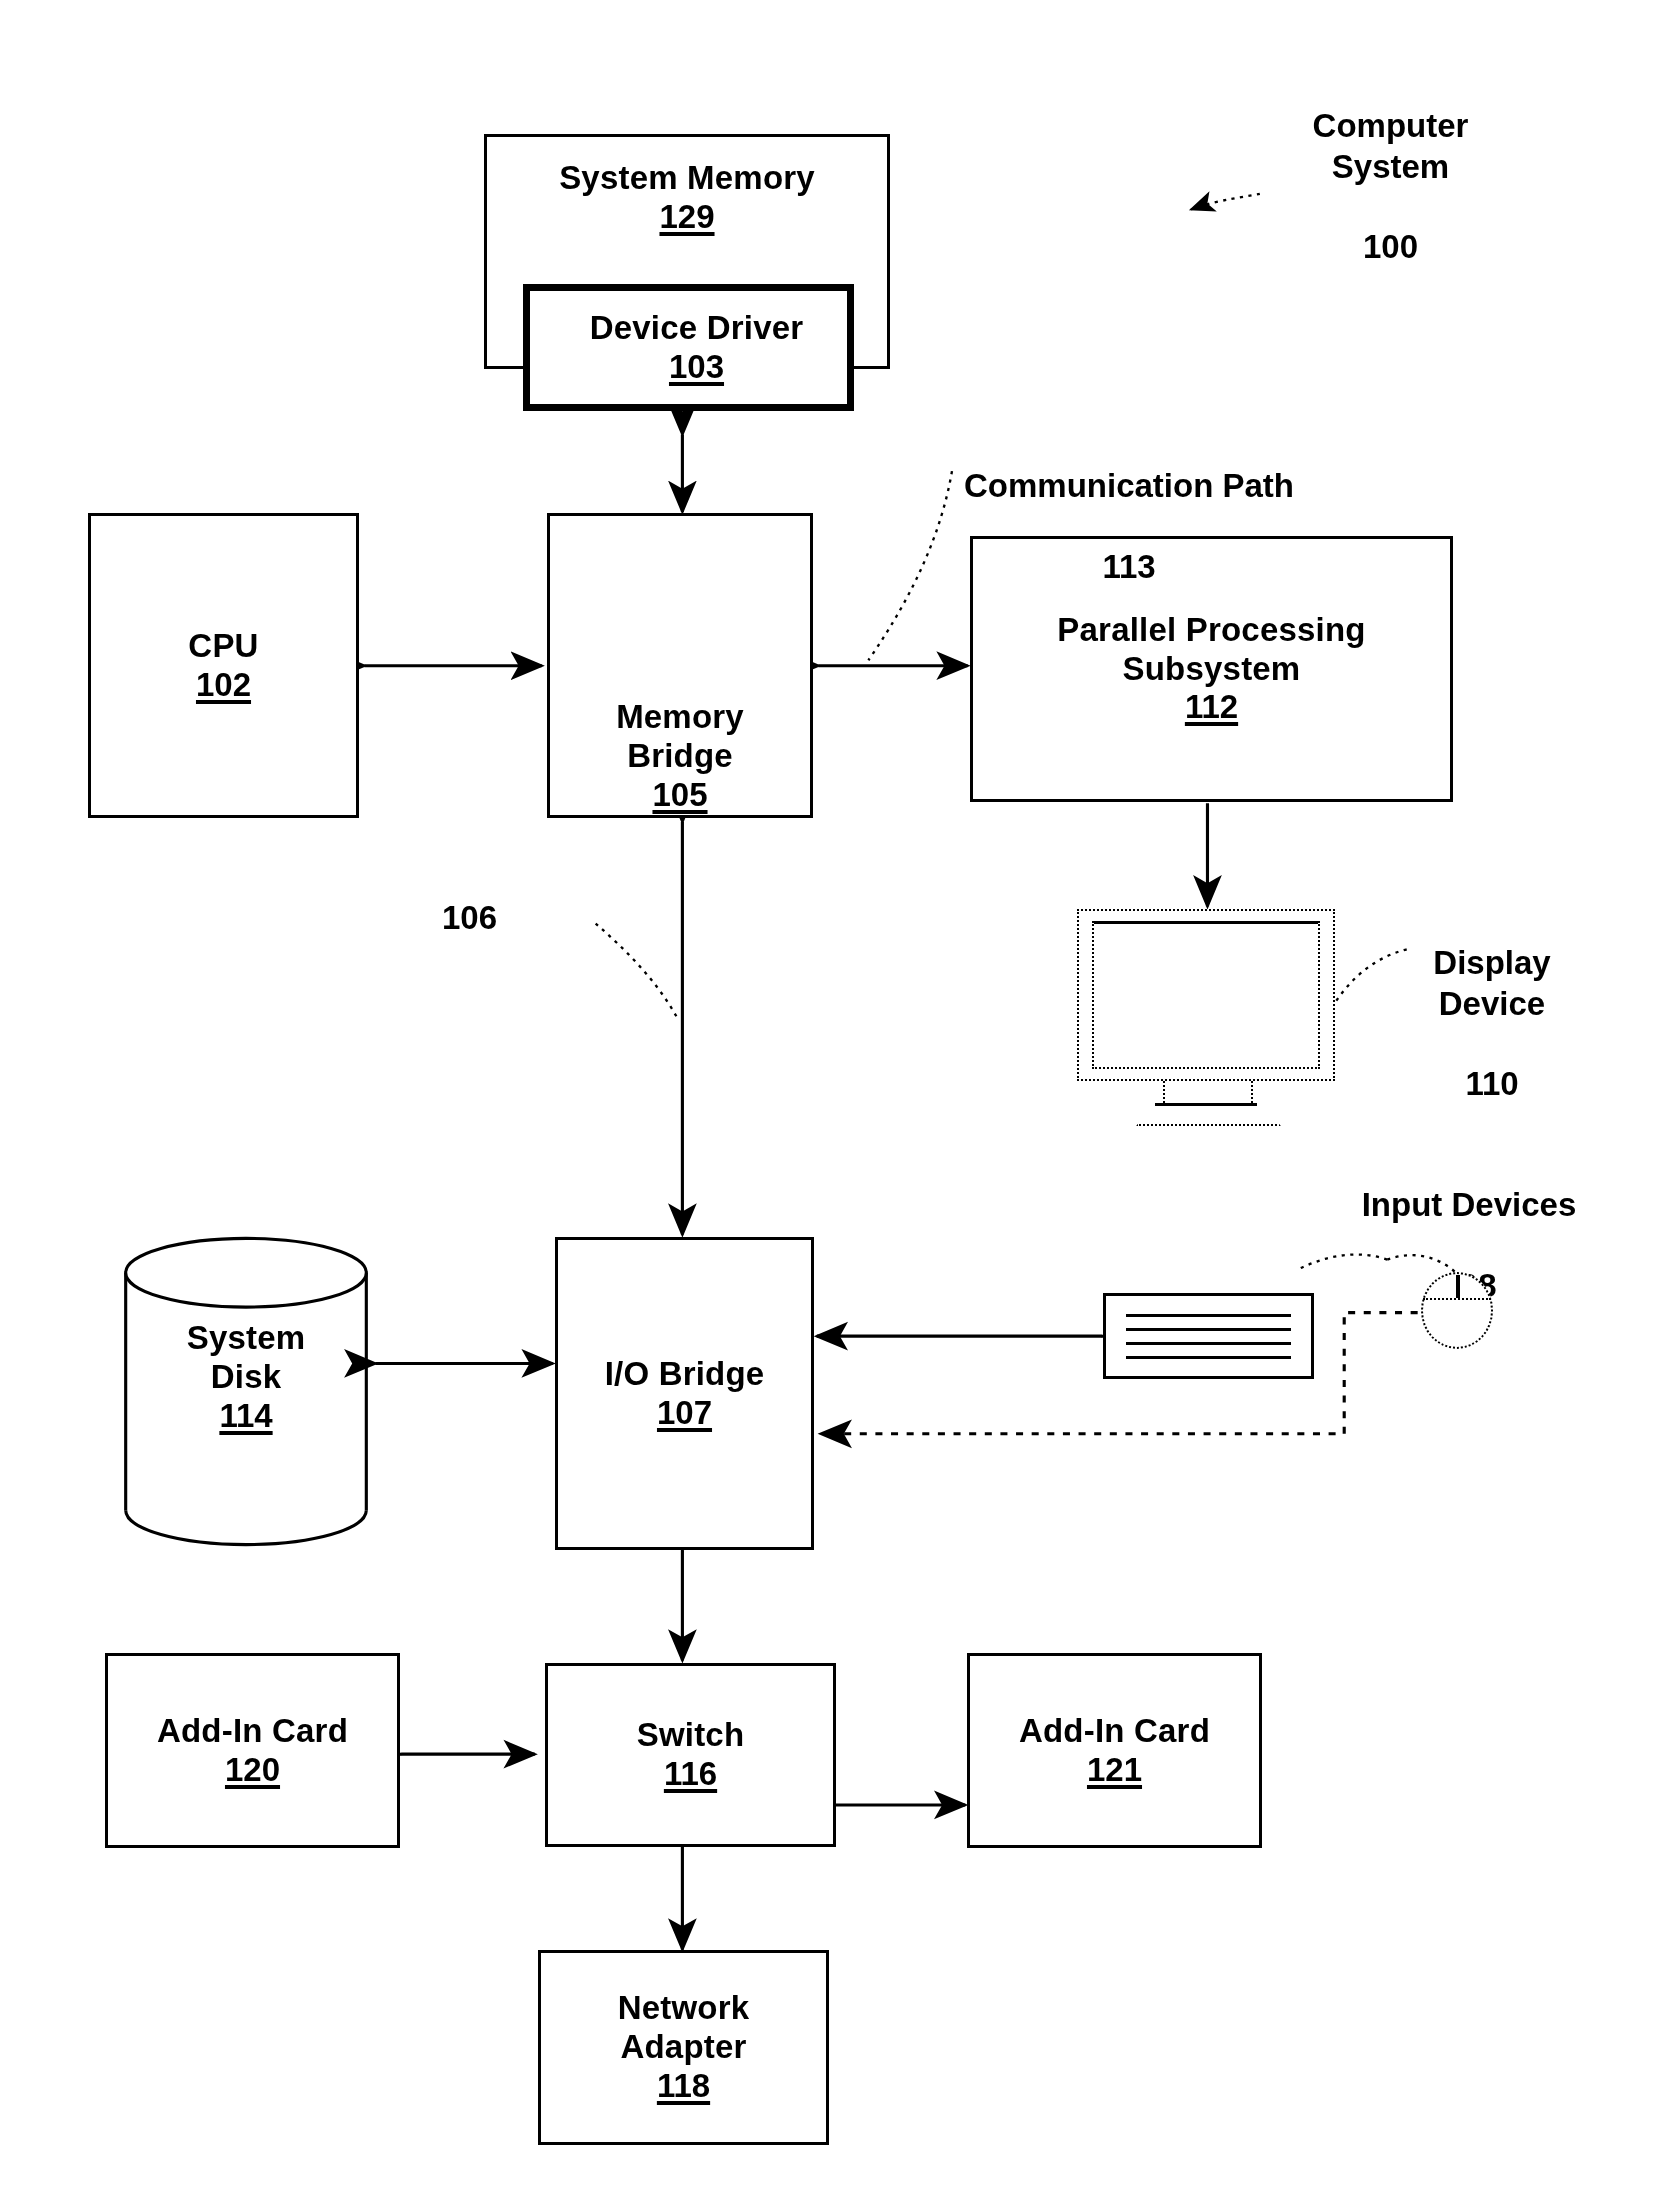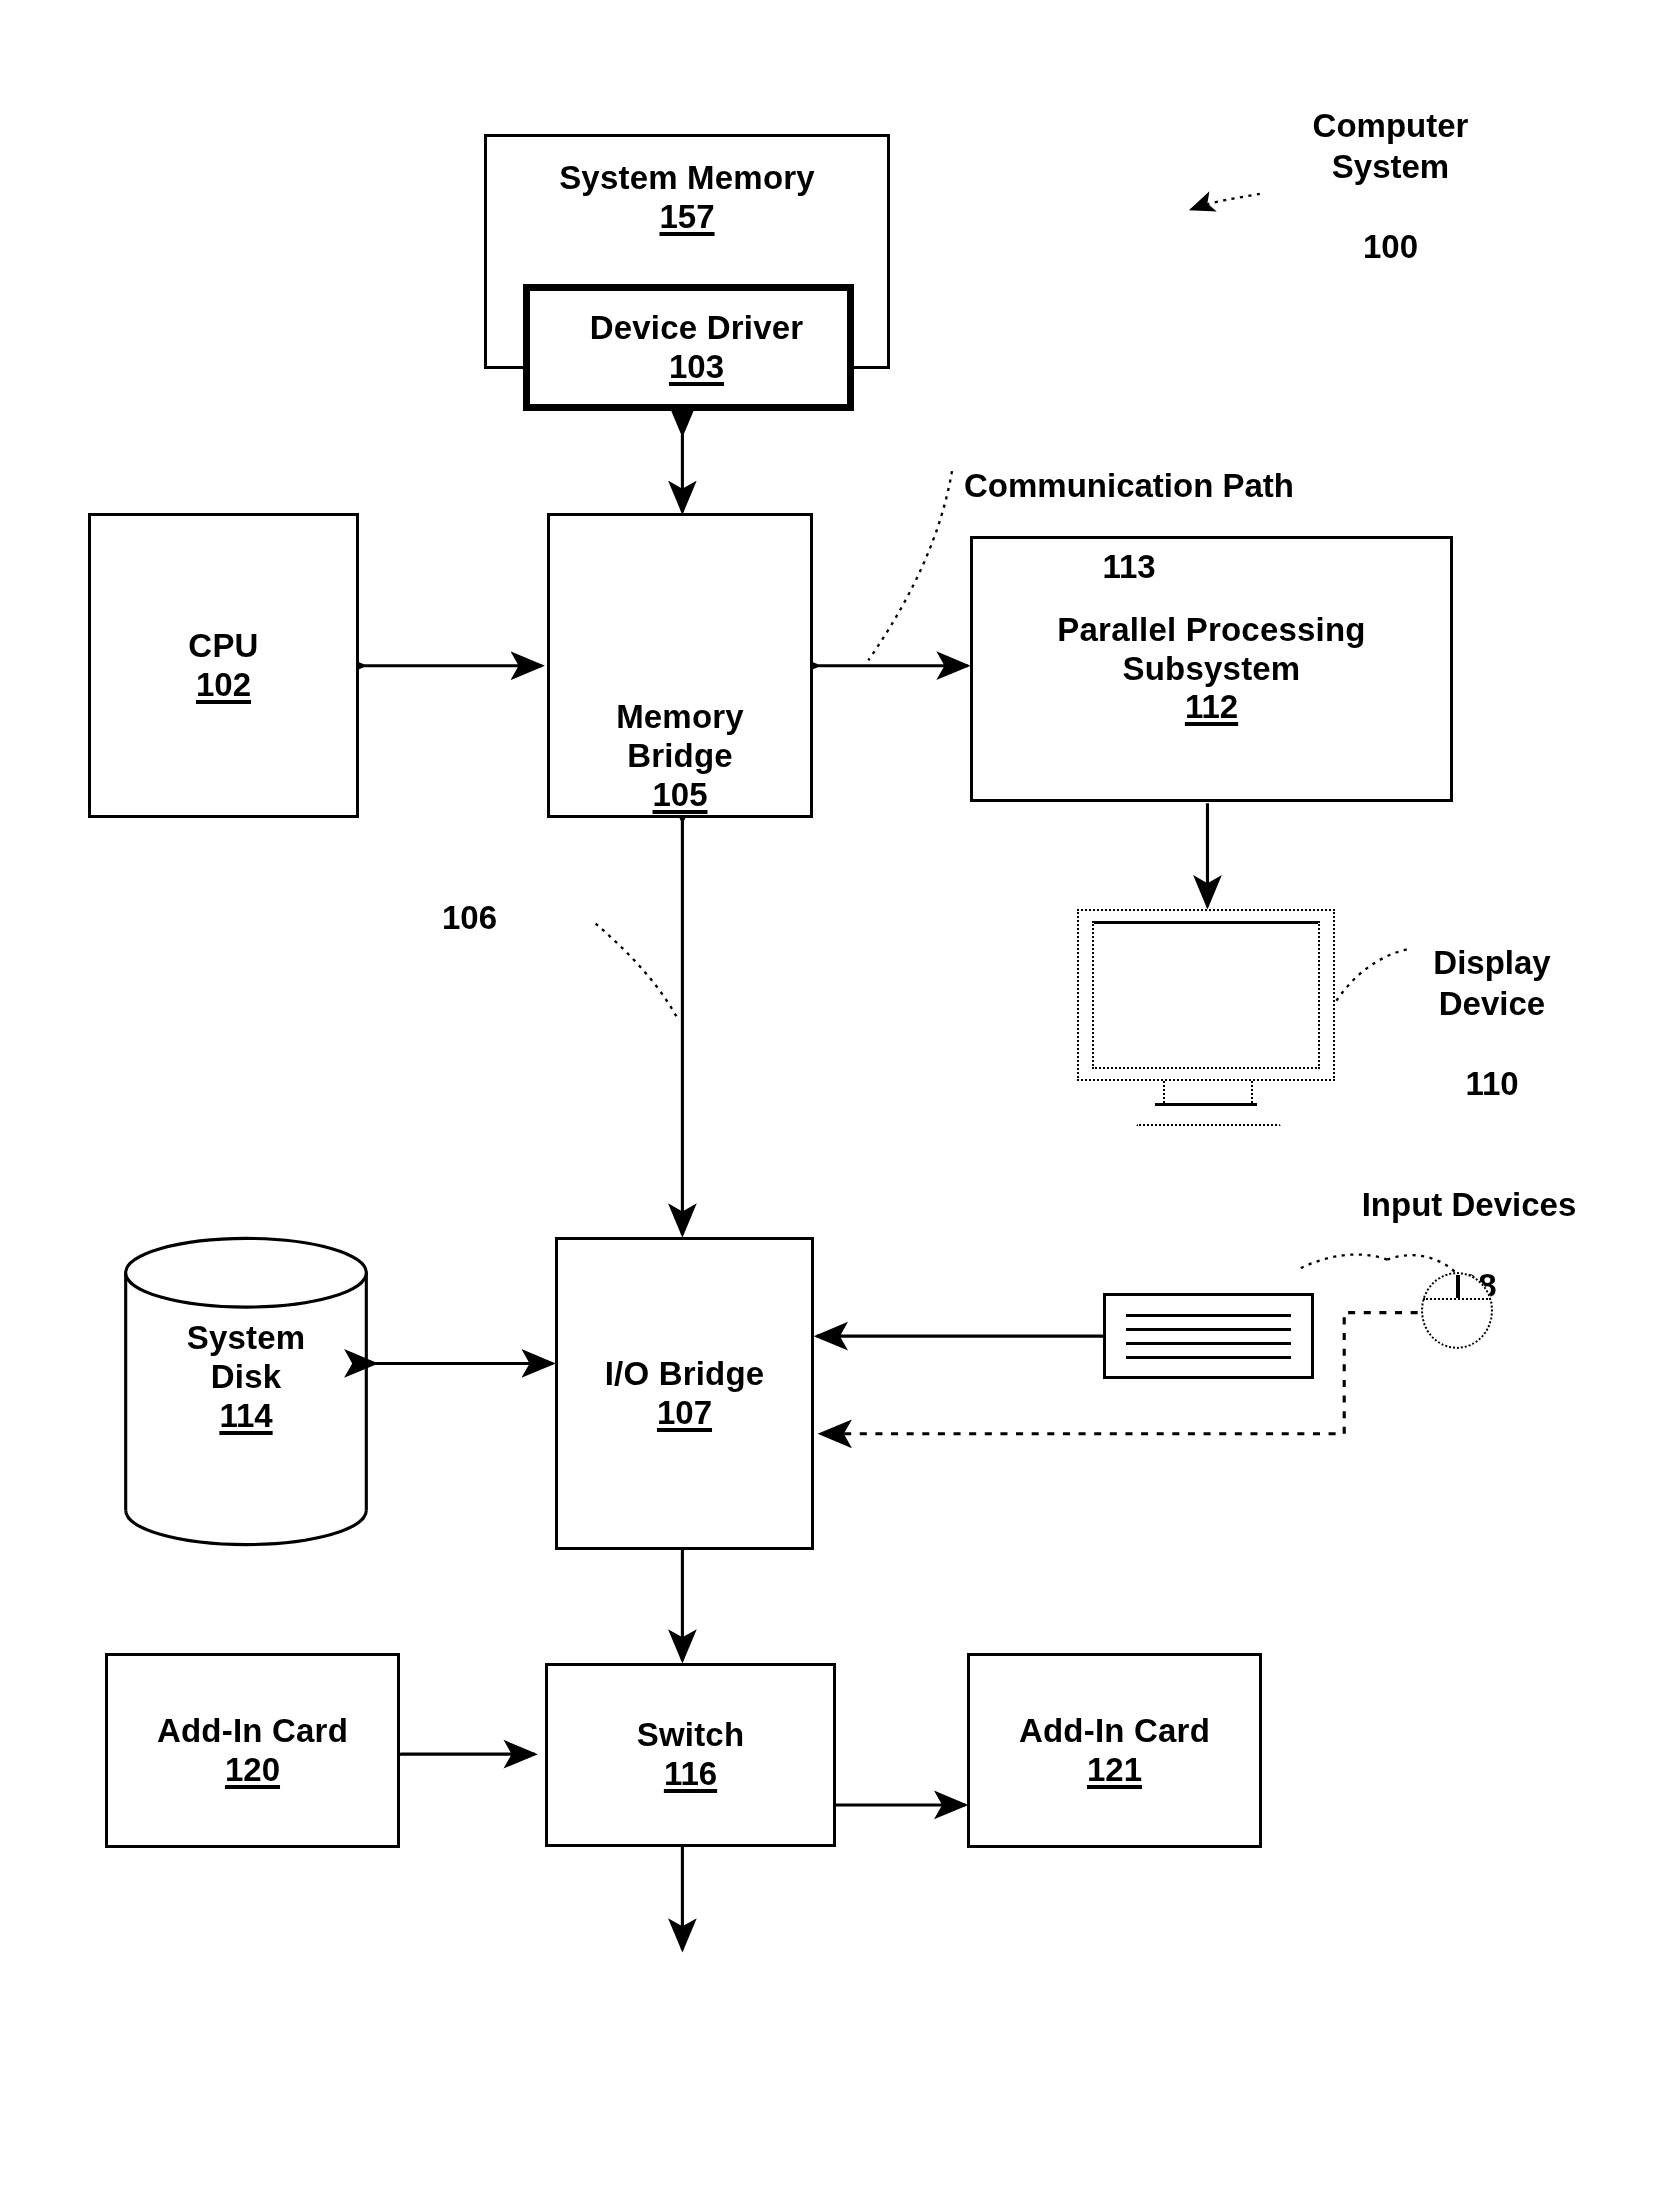--- a/index.html
+++ b/index.html
@@ -229,21 +229,21 @@
     </g>
   </svg>
 
   <div class="caption" style="left:1250px; top:66px; width:281px;">
     <div>Computer System</div>
     <div>100</div>
   </div>
 
   <div class="box" id="system-memory" style="left:484px; top:134px; width:406px; height:235px; justify-content:flex-start; padding-top:22px;">
     <div class="lbl">System Memory</div>
-    <div class="num">157</div>
+    <div class="num">129</div>
 
     <div class="box box-thick" id="device-driver" style="left:36px; top:147px; width:331px; height:127px;">
       <div class="lbl">Device Driver</div>
       <div class="num">103</div>
     </div>
   </div>
 
   <div class="box" id="cpu" style="left:88px; top:513px; width:271px; height:305px;">
     <div class="lbl">CPU</div>
     <div class="num">102</div>
@@ -338,15 +338,20 @@
   <div class="box" id="add-in-card-120" style="left:105px; top:1653px; width:295px; height:195px;">
     <div class="lbl">Add-In Card</div>
     <div class="num">120</div>
   </div>
 
   <div class="box" id="add-in-card-121" style="left:967px; top:1653px; width:295px; height:195px;">
     <div class="lbl">Add-In Card</div>
     <div class="num">121</div>
   </div>
 
+  <div class="box" id="network-adapter" style="left:538px; top:1950px; width:291px; height:195px;">
+    <div class="lbl">Network
+Adapter</div>
+    <div class="num">118</div>
+  </div>
 
 </div>
 
 
 </body></html>

